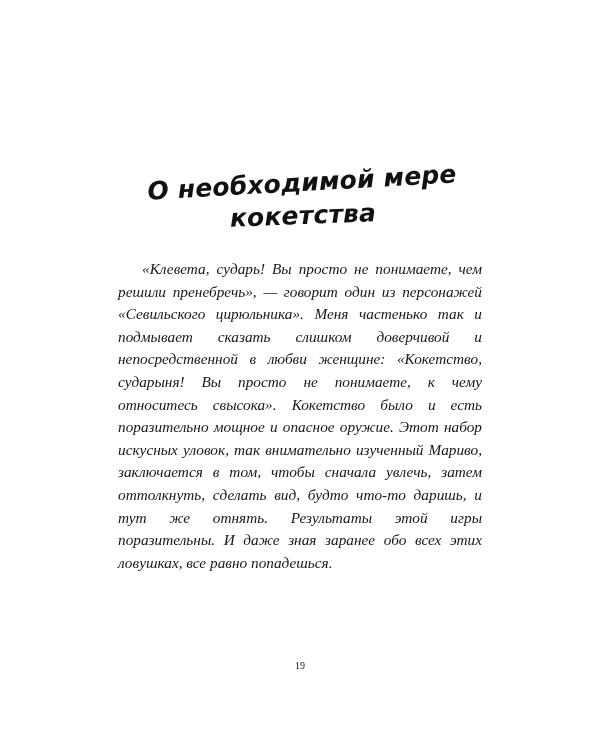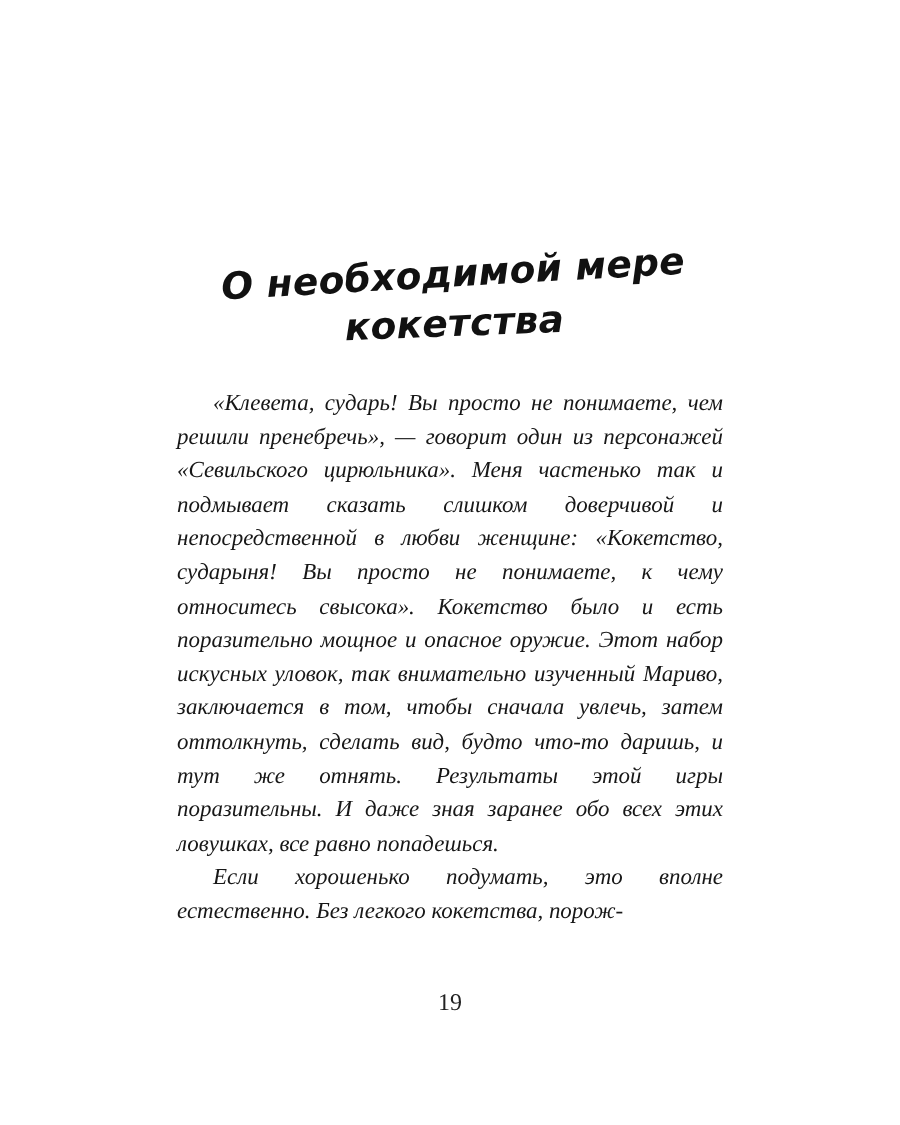--- a/index.html
+++ b/index.html
@@ -71,36 +71,35 @@
   .body-text p + p {
     margin-top: 0;
   }
   .folio {
     position: absolute;
     left: 0;
     right: 0;
     top: 660px;
     text-align: center;
     font-family: "Liberation Serif", serif;
-    font-size: 16px;
+    font-size: 10px;
     color: #222222;
   }
 </style>
 </head>
 <body>
 
 <div class="page">
   <div class="content">
 
     <h1 class="chapter-title">
       <span class="line1">О необходимой мере</span>
       <span class="line2">кокетства</span>
     </h1>
 
     <div class="body-text">
       <p>«Клевета, сударь! Вы просто не понимаете, чем решили пренебречь», — говорит один из персонажей «Севильского цирюльника». Меня частенько так и подмывает сказать слишком доверчивой и непосредственной в любви женщине: «Кокетство, сударыня! Вы просто не понимаете, к чему относитесь свысока». Кокетство было и есть поразительно мощное и опасное оружие. Этот набор искусных уловок, так внимательно изученный Мариво, заключается в том, чтобы сначала увлечь, затем оттолкнуть, сделать вид, будто что-то даришь, и тут же отнять. Результаты этой игры поразительны. И даже зная заранее обо всех этих ловушках, все равно попадешься.</p>
-      <p>Если хорошенько подумать, это вполне естественно. Без легкого кокетства, порож-</p>
     </div>
 
   </div>
 
   <div class="folio">19</div>
 </div>
 
 </body></html>

